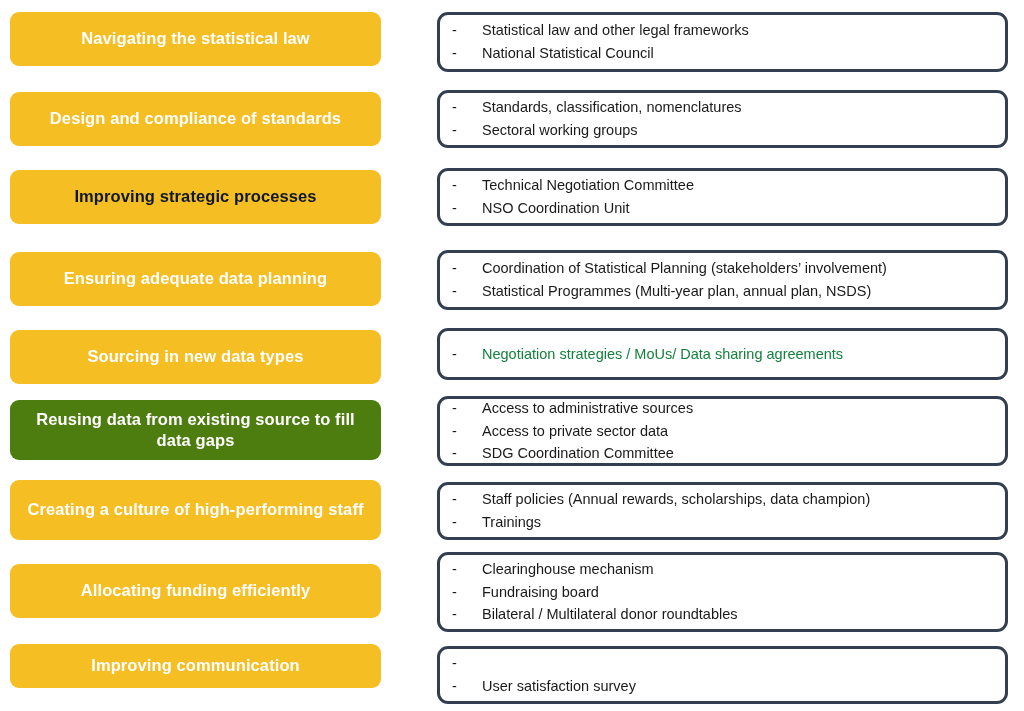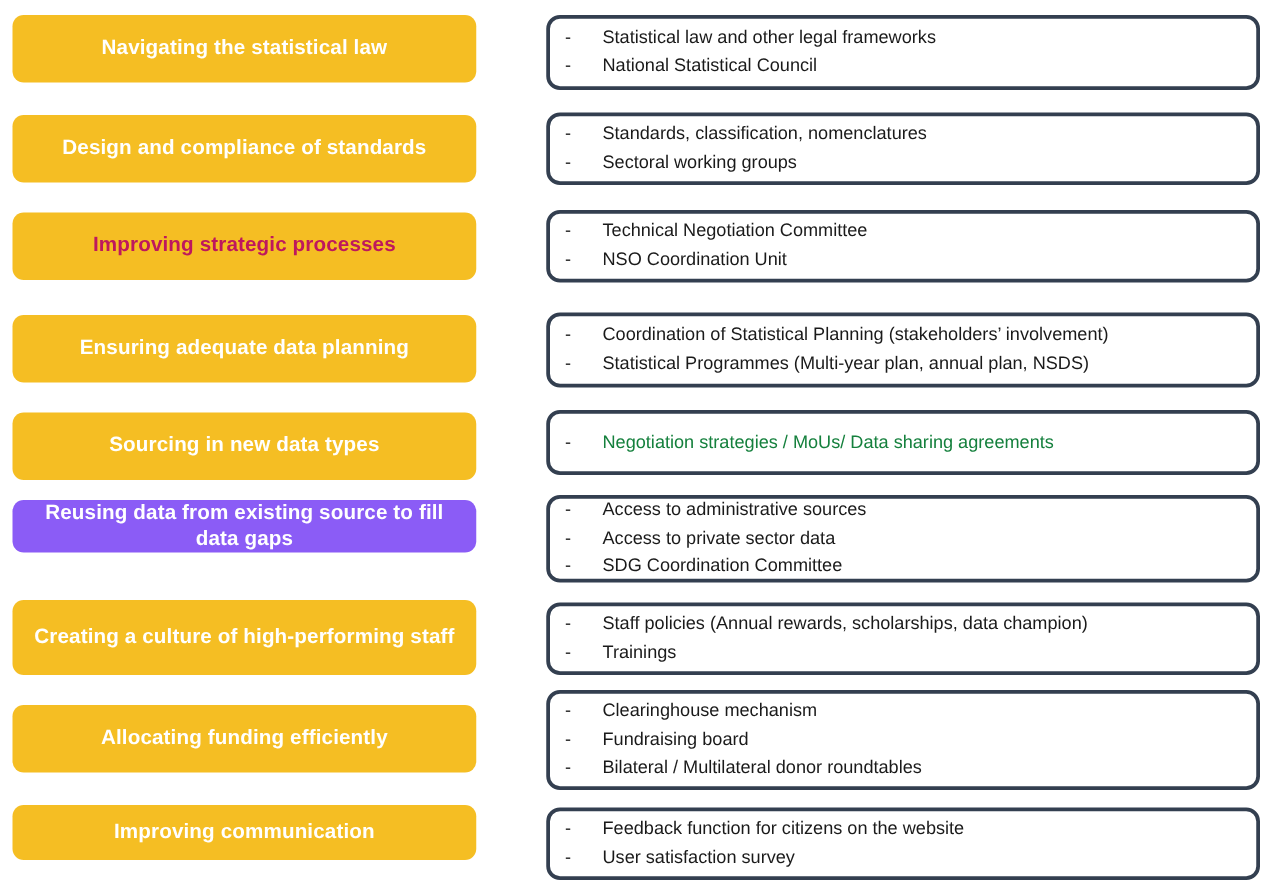--- a/index.html
+++ b/index.html
@@ -97,21 +97,21 @@
       <div class="detail-item">
         <span class="detail-dash" style="color: rgb(26, 26, 26);">-</span>
         <span class="detail-text" style="color: rgb(26, 26, 26);">Standards, classification, nomenclatures</span>
       </div>
       <div class="detail-item">
         <span class="detail-dash" style="color: rgb(26, 26, 26);">-</span>
         <span class="detail-text" style="color: rgb(26, 26, 26);">Sectoral working groups</span>
       </div>
     </div>
     <div class="topic-box" style="top: 170px; height: 54px; background: rgb(245, 190, 35);">
-      <div class="topic-label" style="color: #be185d;">Improving strategic processes</div>
+      <div class="topic-label" style="color: #0f172a;">Improving strategic processes</div>
     </div>
     <div class="detail-box" style="top: 168px; height: 58px; border-color: rgb(51, 63, 80); background: rgb(255, 255, 255);">
       <div class="detail-item">
         <span class="detail-dash" style="color: rgb(26, 26, 26);">-</span>
         <span class="detail-text" style="color: rgb(26, 26, 26);">Technical Negotiation Committee</span>
       </div>
       <div class="detail-item">
         <span class="detail-dash" style="color: rgb(26, 26, 26);">-</span>
         <span class="detail-text" style="color: rgb(26, 26, 26);">NSO Coordination Unit</span>
       </div>
@@ -131,21 +131,21 @@
     </div>
     <div class="topic-box" style="top: 330px; height: 54px; background: rgb(245, 190, 35);">
       <div class="topic-label" style="color: rgb(255, 255, 255);">Sourcing in new data types</div>
     </div>
     <div class="detail-box" style="top: 328px; height: 52px; border-color: rgb(51, 63, 80); background: rgb(255, 255, 255);">
       <div class="detail-item">
         <span class="detail-dash" style="color: rgb(26, 26, 26);">-</span>
         <span class="detail-text" style="color: #15803d;">Negotiation strategies / MoUs/ Data sharing agreements</span>
       </div>
     </div>
-    <div class="topic-box" style="top: 400px; height: 42px; background: #8b5cf6;">
+    <div class="topic-box" style="top: 400px; height: 60px; background: #4d7c0f;">
       <div class="topic-label" style="color: rgb(255, 255, 255);">Reusing data from existing source to fill data gaps</div>
     </div>
     <div class="detail-box" style="top: 396px; height: 70px; border-color: rgb(51, 63, 80); background: rgb(255, 255, 255);">
       <div class="detail-item">
         <span class="detail-dash" style="color: rgb(26, 26, 26);">-</span>
         <span class="detail-text" style="color: rgb(26, 26, 26);">Access to administrative sources</span>
       </div>
       <div class="detail-item">
         <span class="detail-dash" style="color: rgb(26, 26, 26);">-</span>
         <span class="detail-text" style="color: rgb(26, 26, 26);">Access to private sector data</span>
@@ -184,20 +184,19 @@
         <span class="detail-dash" style="color: rgb(26, 26, 26);">-</span>
         <span class="detail-text" style="color: rgb(26, 26, 26);">Bilateral / Multilateral donor roundtables</span>
       </div>
     </div>
     <div class="topic-box" style="top: 644px; height: 44px; background: rgb(245, 190, 35);">
       <div class="topic-label" style="color: rgb(255, 255, 255);">Improving communication</div>
     </div>
     <div class="detail-box" style="top: 646px; height: 58px; border-color: rgb(51, 63, 80); background: rgb(255, 255, 255);">
       <div class="detail-item">
         <span class="detail-dash" style="color: rgb(26, 26, 26);">-</span>
-        <span class="detail-text" style="color: rgb(26, 26, 26);">Feedback function for citizens on the website</span>
       </div>
       <div class="detail-item">
         <span class="detail-dash" style="color: rgb(26, 26, 26);">-</span>
         <span class="detail-text" style="color: rgb(26, 26, 26);">User satisfaction survey</span>
       </div>
     </div>
   </div>
 
 </body></html>

